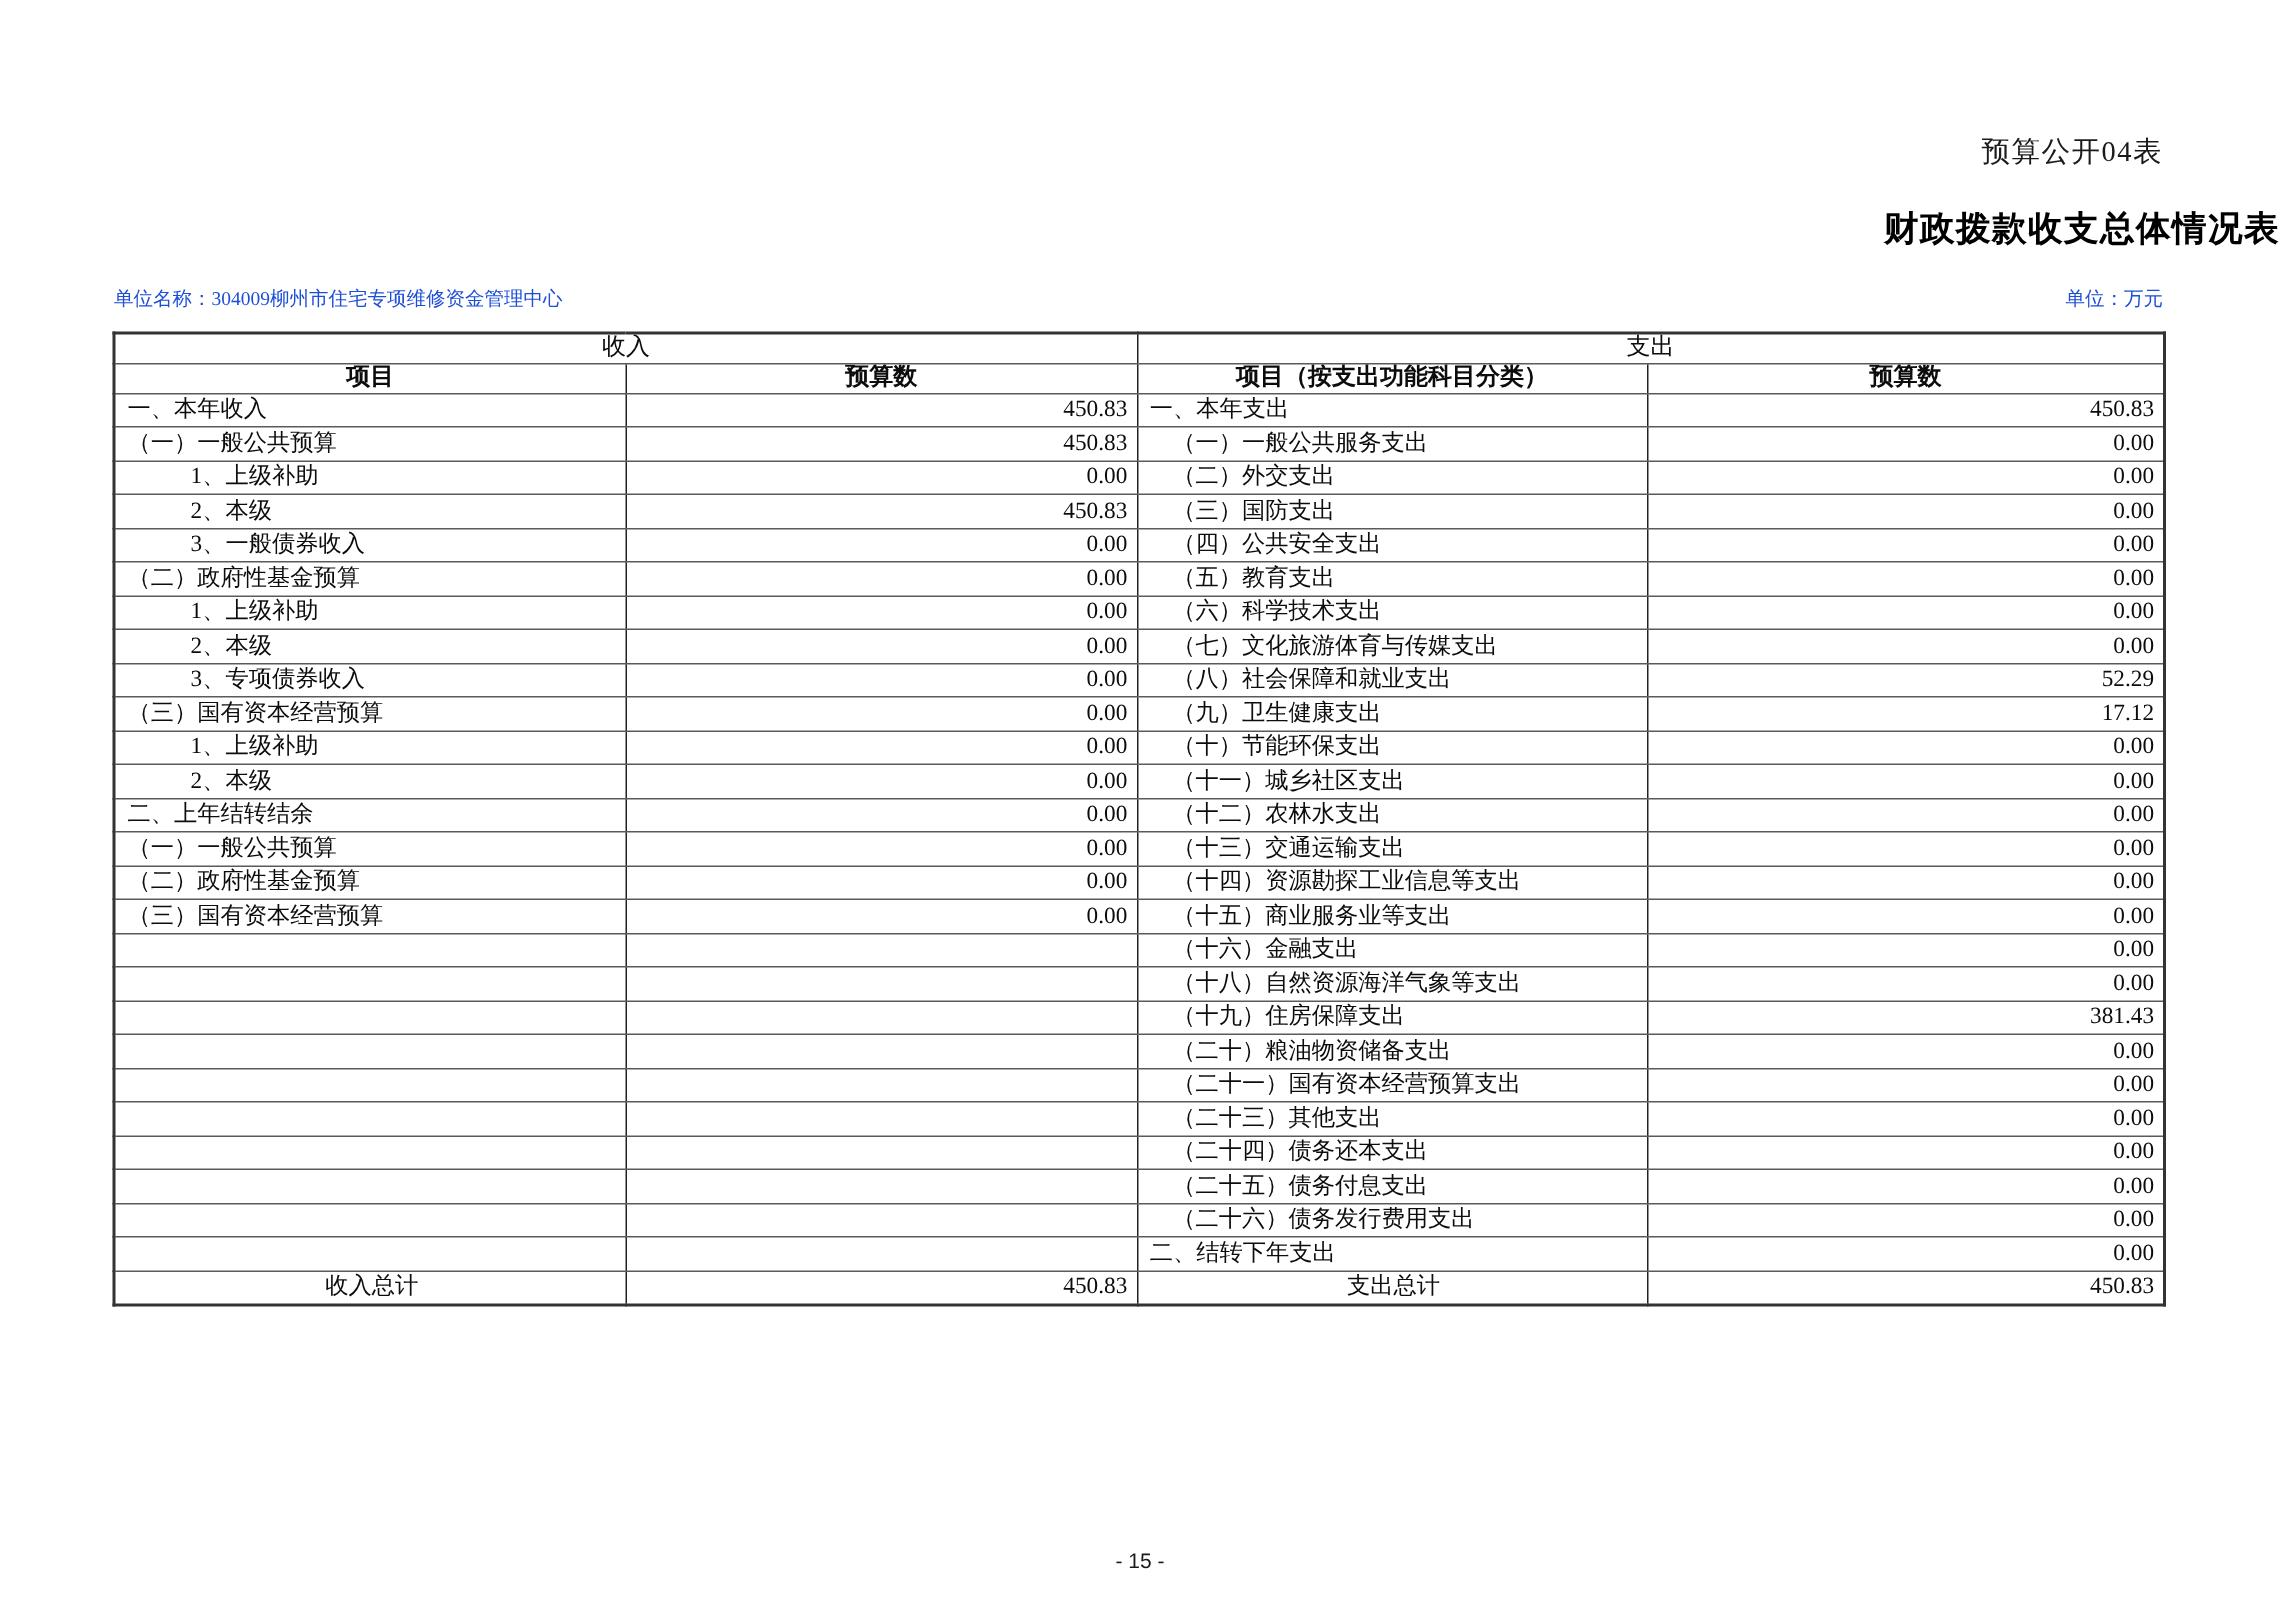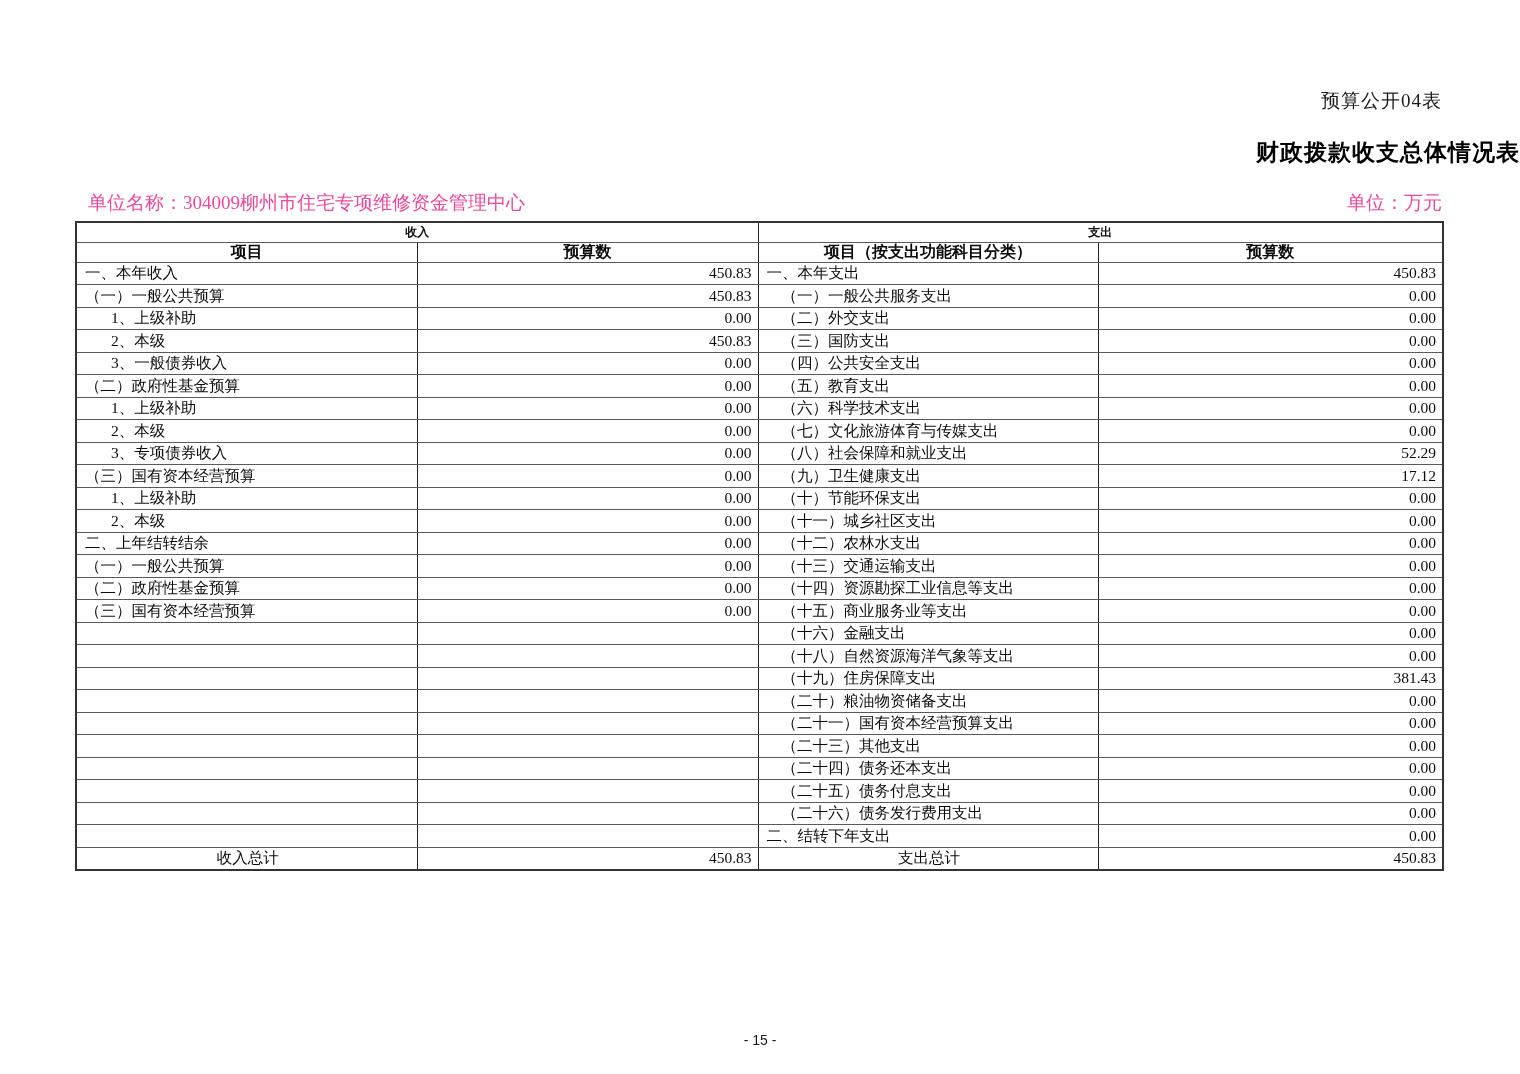--- a/index.html
+++ b/index.html
@@ -28,25 +28,25 @@
     width: 100%;
     text-align: right;
     font-size: 23px;
     font-weight: bold;
     letter-spacing: 1px;
     color: #000;
   }
   .meta-line {
     position: absolute;
     top: 190px;
-    left: 88px;
+    left: 76px;
     right: 78px;
     height: 26px;
-    font-size: 19px;
-    color: #ec4899;
+    font-size: 13px;
+    color: #1d4ed8;
   }
   .meta-left { float: left; }
   .meta-right { float: right; }
   .budget-table {
     position: absolute;
     top: 221px;
     left: 75px;
     width: 1367px;
     border-collapse: collapse;
     table-layout: fixed;
@@ -61,33 +61,33 @@
     border-bottom: 1px solid #5a5a5a;
     height: 22.5px;
     line-height: 1.05;
     white-space: nowrap;
     overflow: hidden;
     font-weight: normal;
     vertical-align: middle;
   }
   .budget-table .sec-hdr {
     text-align: center;
-    font-weight: bold;
-    font-size: 12px;
+    font-weight: normal;
+    font-size: 16px;
     height: 20px;
     margin-left: 36px;
   }
   .budget-table .col-hdr {
     text-align: center;
     font-weight: bold;
     font-size: 16px;
     height: 20px;
   }
   .budget-table td.lbl { text-align: left; padding-left: 8px; }
-  .budget-table td.lbl.l-ind1 { padding-left: 34px; }
+  .budget-table td.lbl.l-ind1 { padding-left: 50px; }
   .budget-table td.lbl.r-ind1 { padding-left: 23px; }
   .budget-table td.val { text-align: right; padding-right: 6px; }
   .budget-table td.total-lbl {
     text-align: center;
     font-weight: normal;
     padding-left: 2px;
   }
   .page-footer {
     position: absolute;
     top: 1032px;

